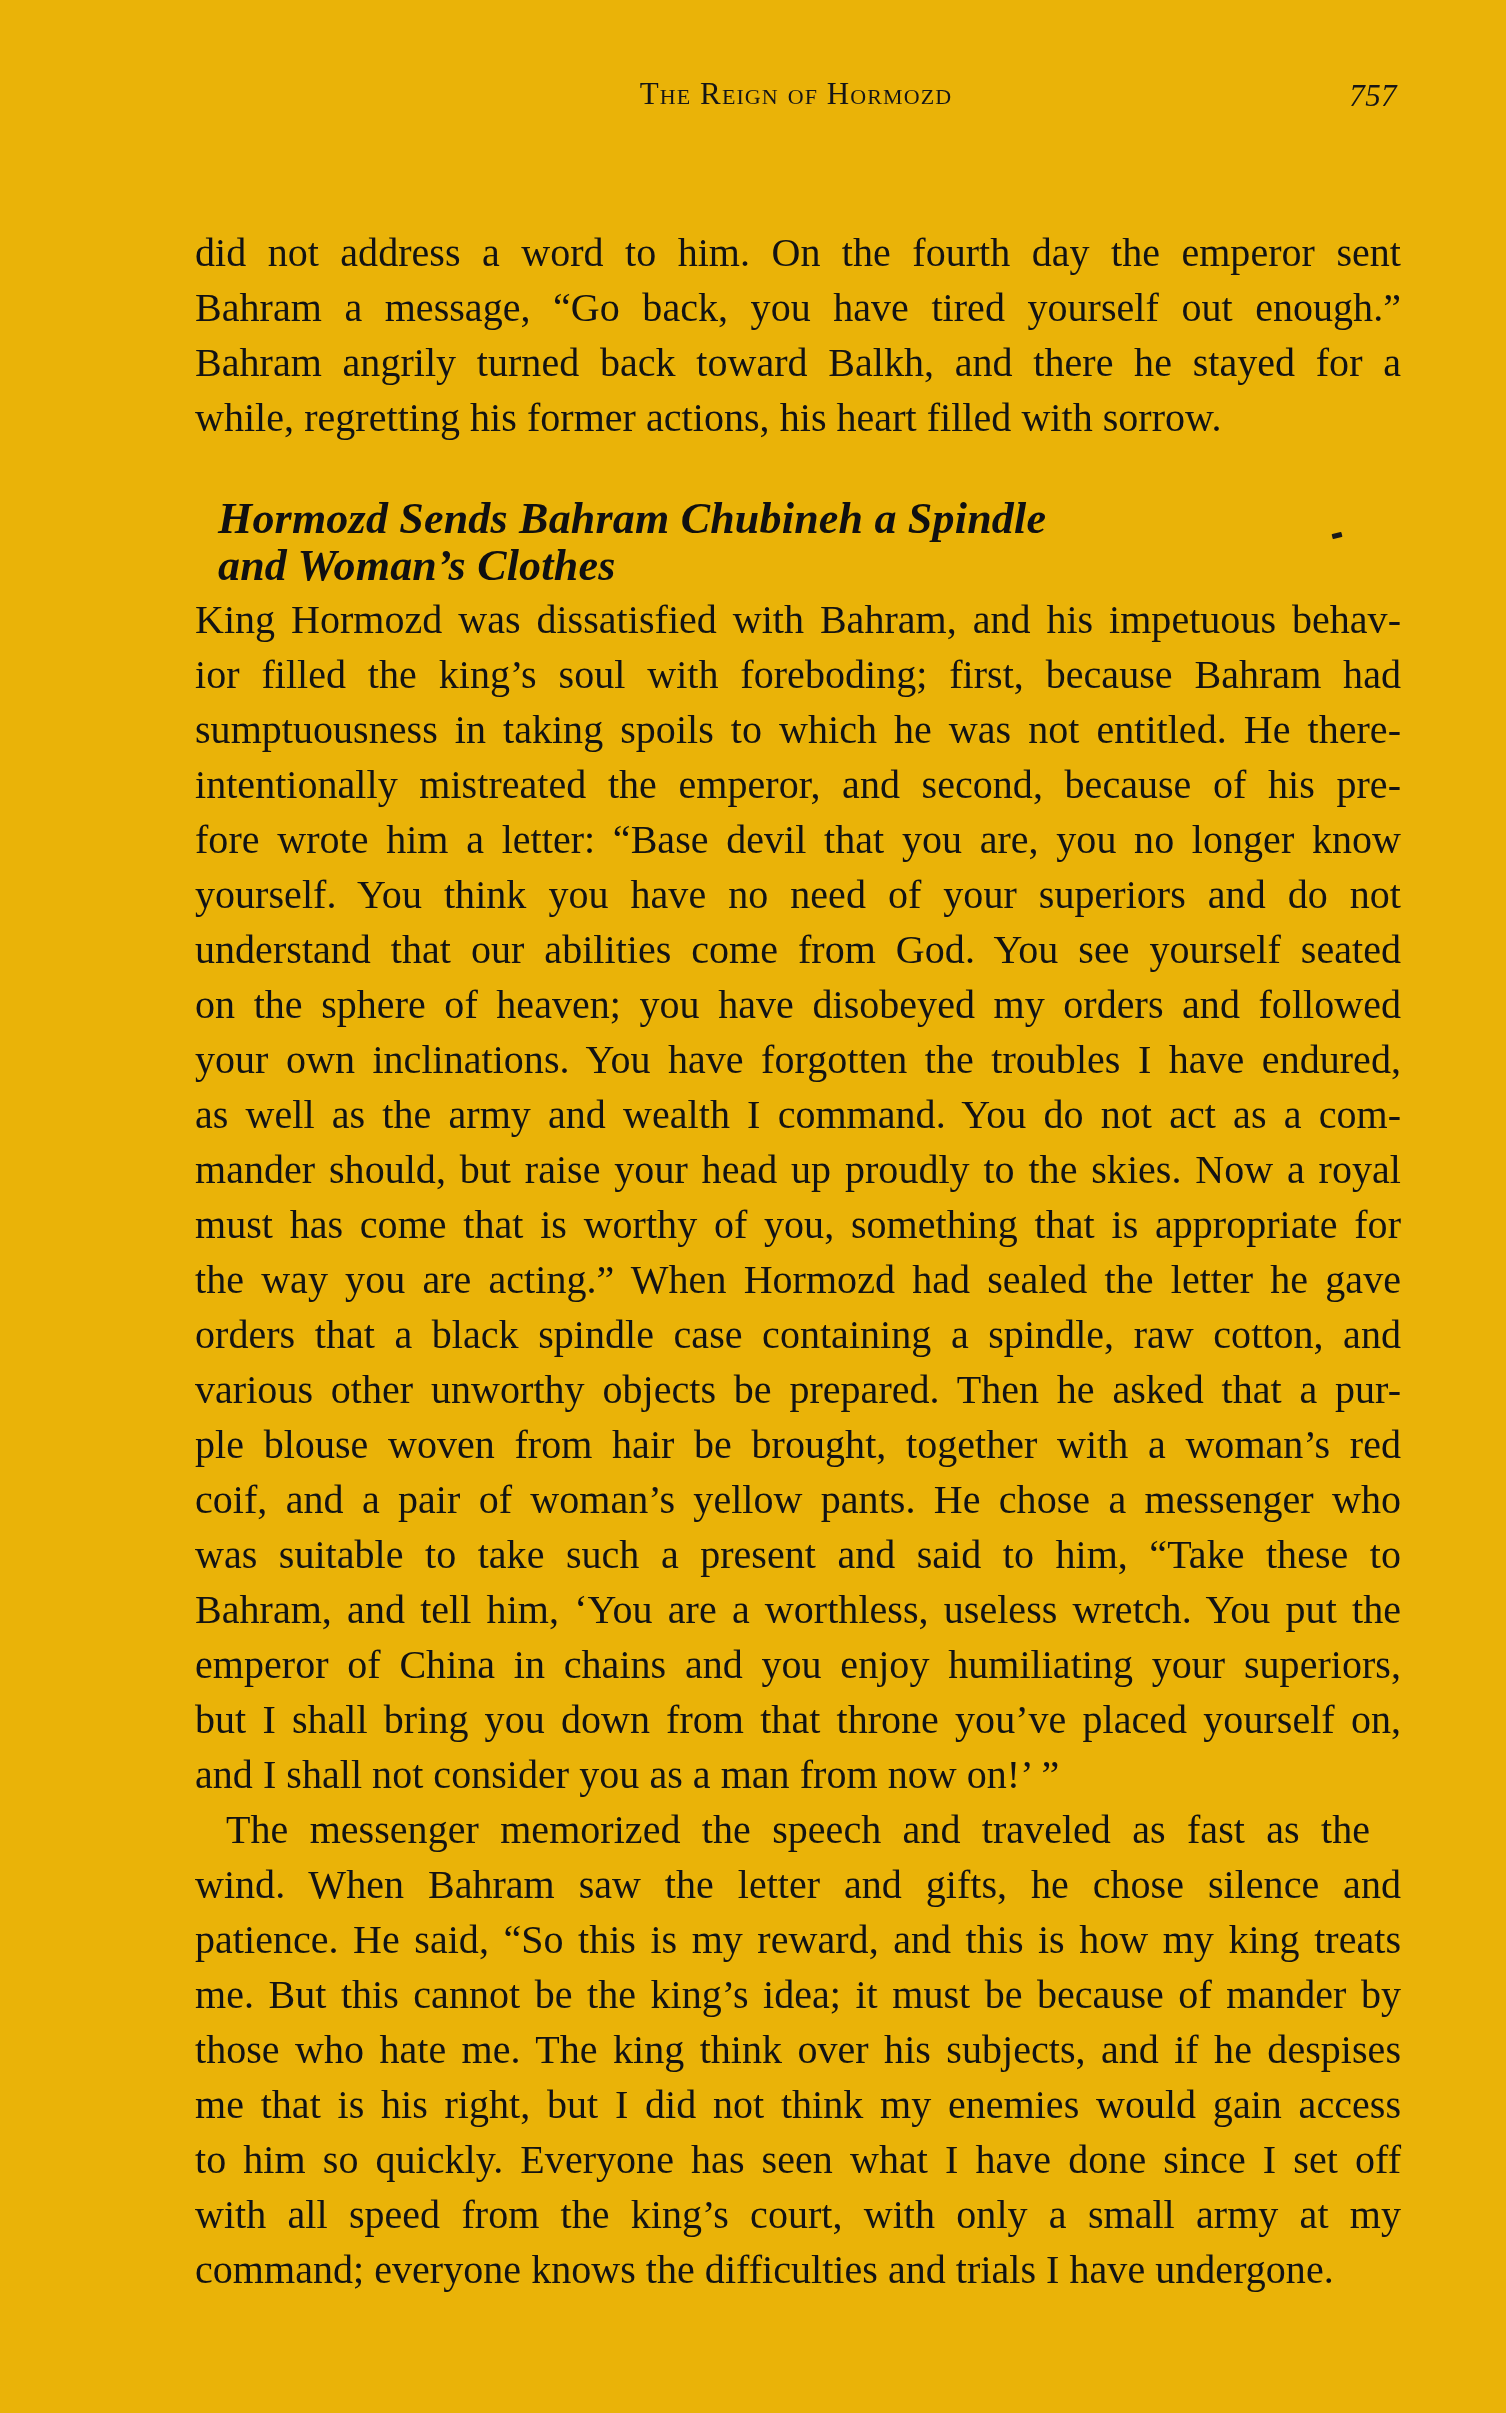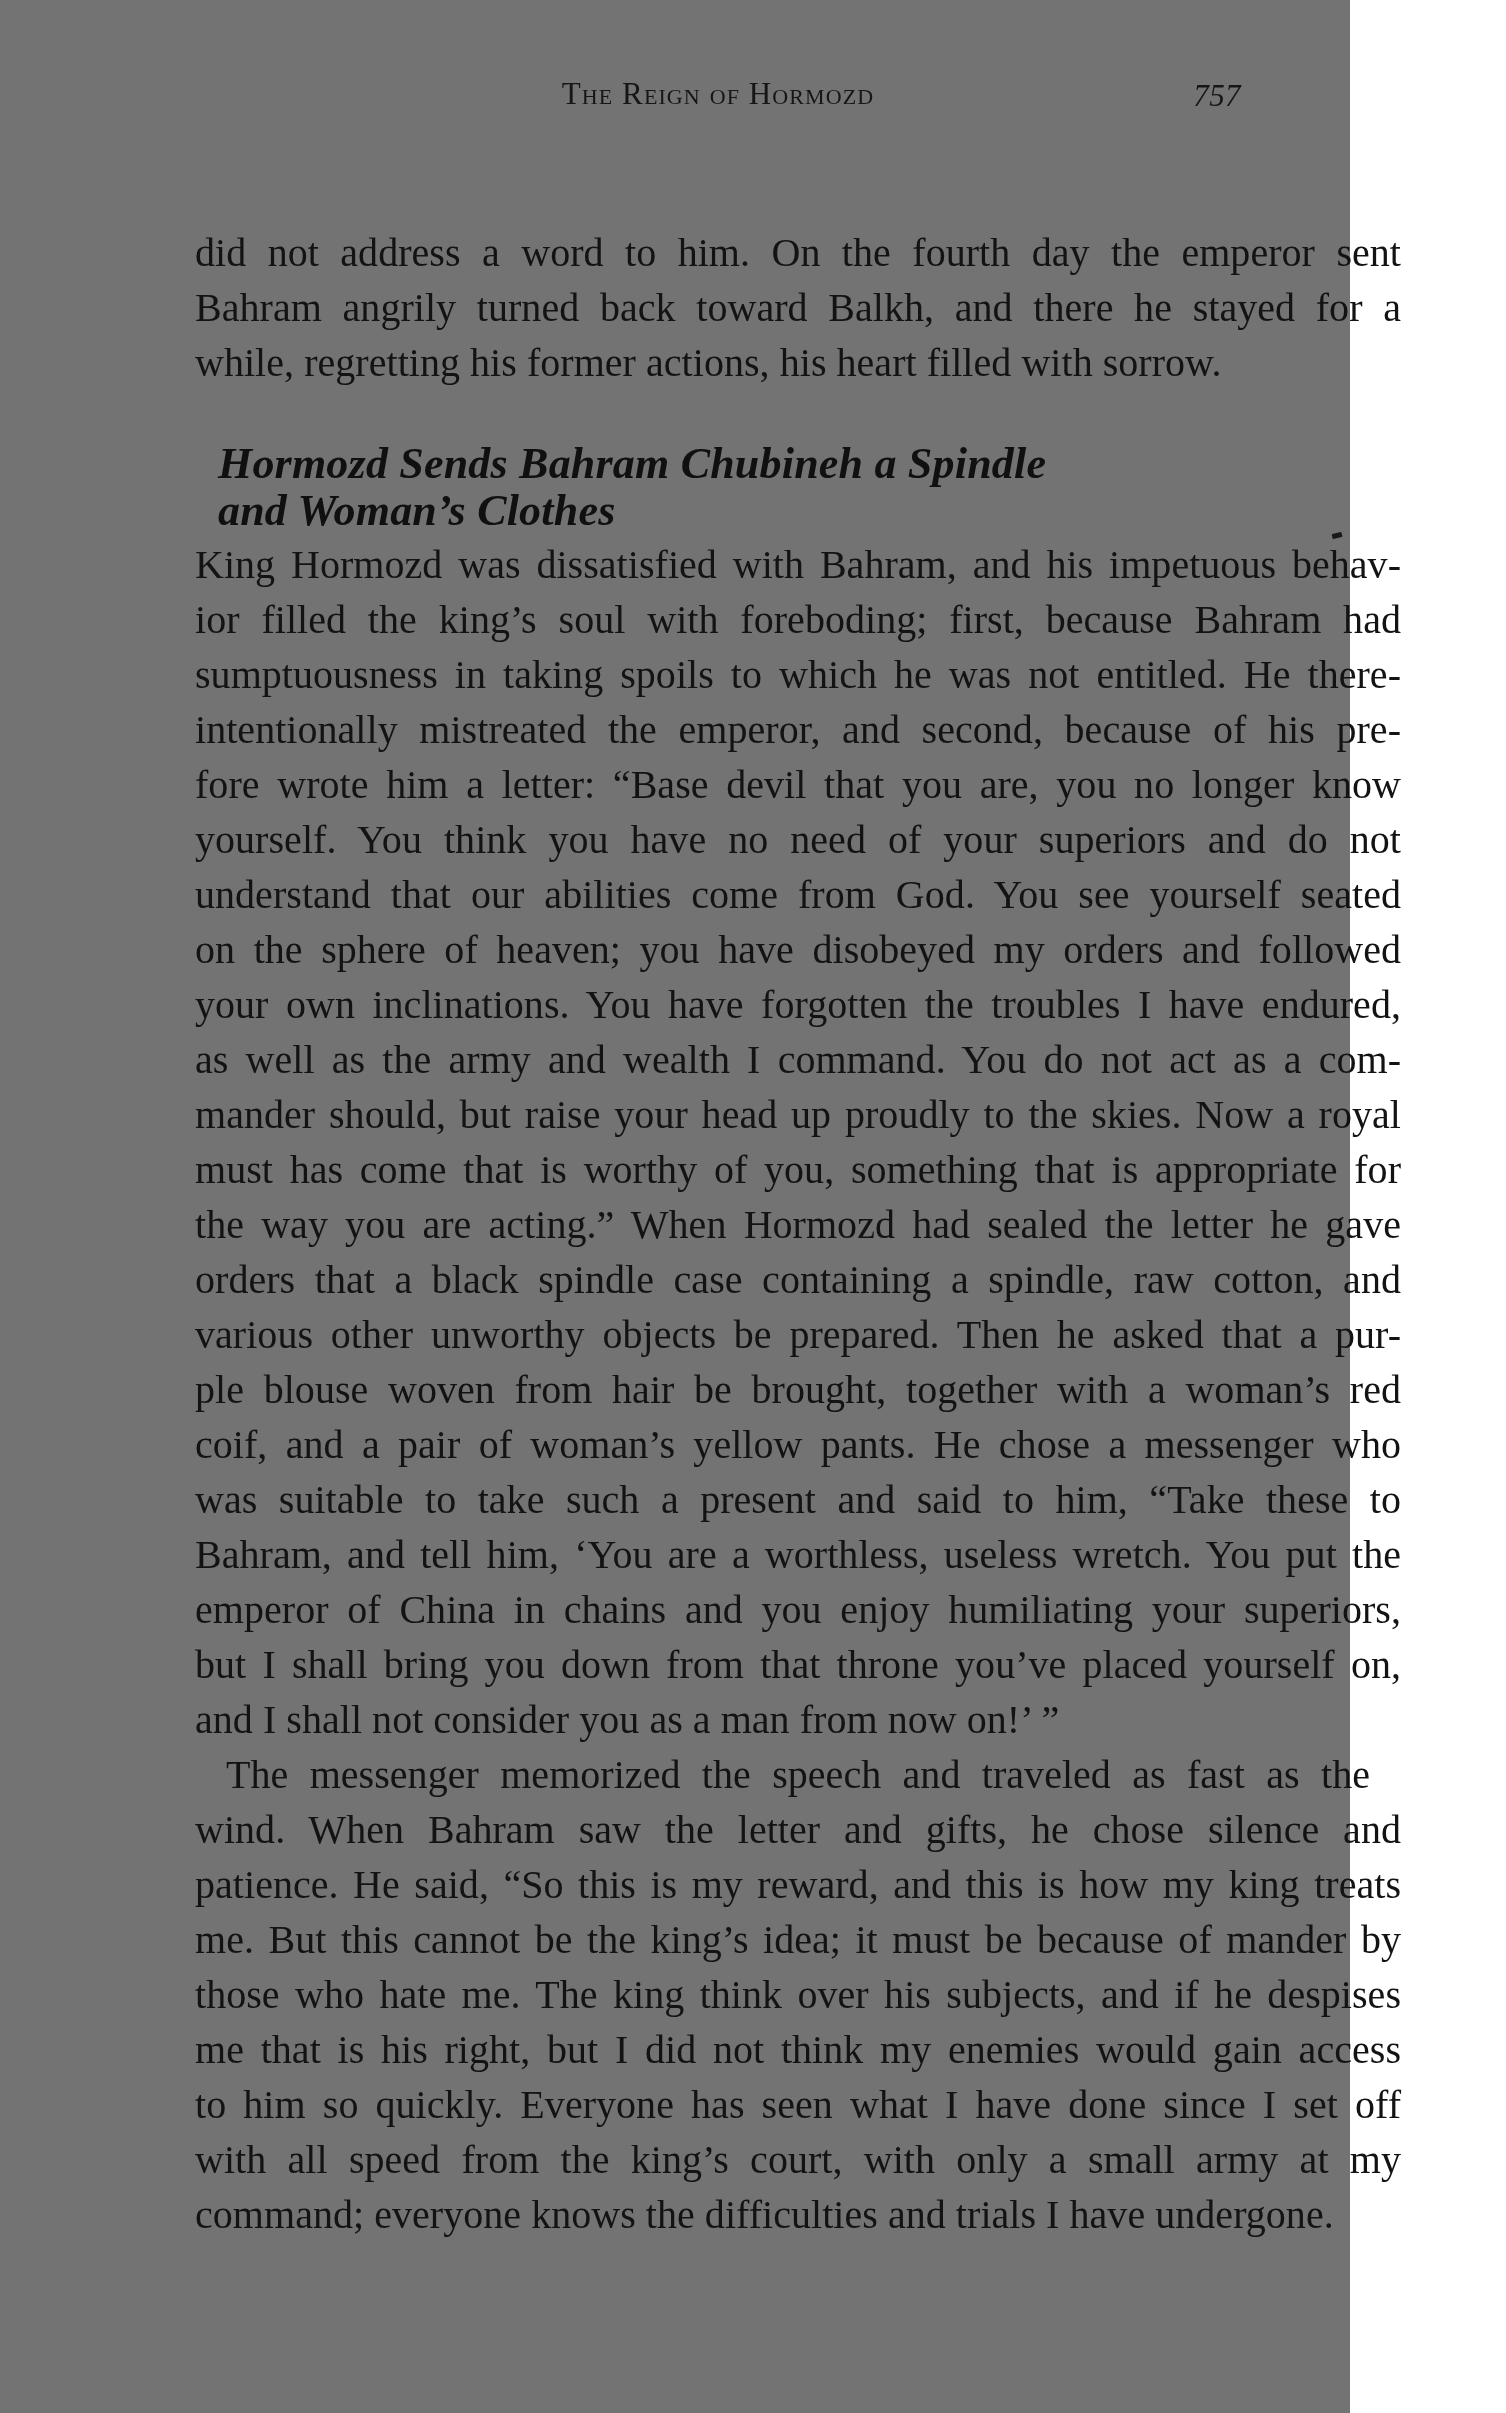--- a/index.html
+++ b/index.html
@@ -11,23 +11,23 @@
     width: 1506px;
     height: 2413px;
     font-family: "Liberation Serif", "DejaVu Serif", serif;
     color: #111111;
     position: relative;
     overflow: hidden;
   }
 
   .page {
     position: relative;
-    width: 1350px;
+    width: 1506px;
     height: 2413px;
-    background: #737373;
+    background: #eab308;
     font-family: Liberation Serif, serif;
   }
 
   
   .runninghead {
     position: absolute;
     left: 195px;
     right: 109px;
     top: 76px;
     height: 47px;
@@ -146,20 +146,21 @@
 
   <div class="runninghead">
     <div class="rh-title">The Reign of Hormozd</div>
     <div class="rh-folio">757</div>
   </div>
 
   <div class="textblock">
 
     <div class="para" id="p1">
         <div class="line justify"><span class="j">did not address a word to him. On the fourth day the emperor sent</span></div>
+        <div class="line justify"><span class="j">Bahram a message, “Go back, you have tired yourself out enough.”</span></div>
         <div class="line justify"><span class="j">Bahram angrily turned back toward Balkh, and there he stayed for a</span></div>
         <div class="line last"><span class="j">while, regretting his former actions, his heart filled with sorrow.</span></div>
       </div>
 
     <div style="height:50px"></div>
 
     <div class="section-heading" style="position:static;left:auto;top:auto;width:auto;" id="heading">
         <div class="hline">Hormozd Sends Bahram Chubineh a Spindle</div>
         <div class="hline">and Woman’s Clothes</div>
       </div>

